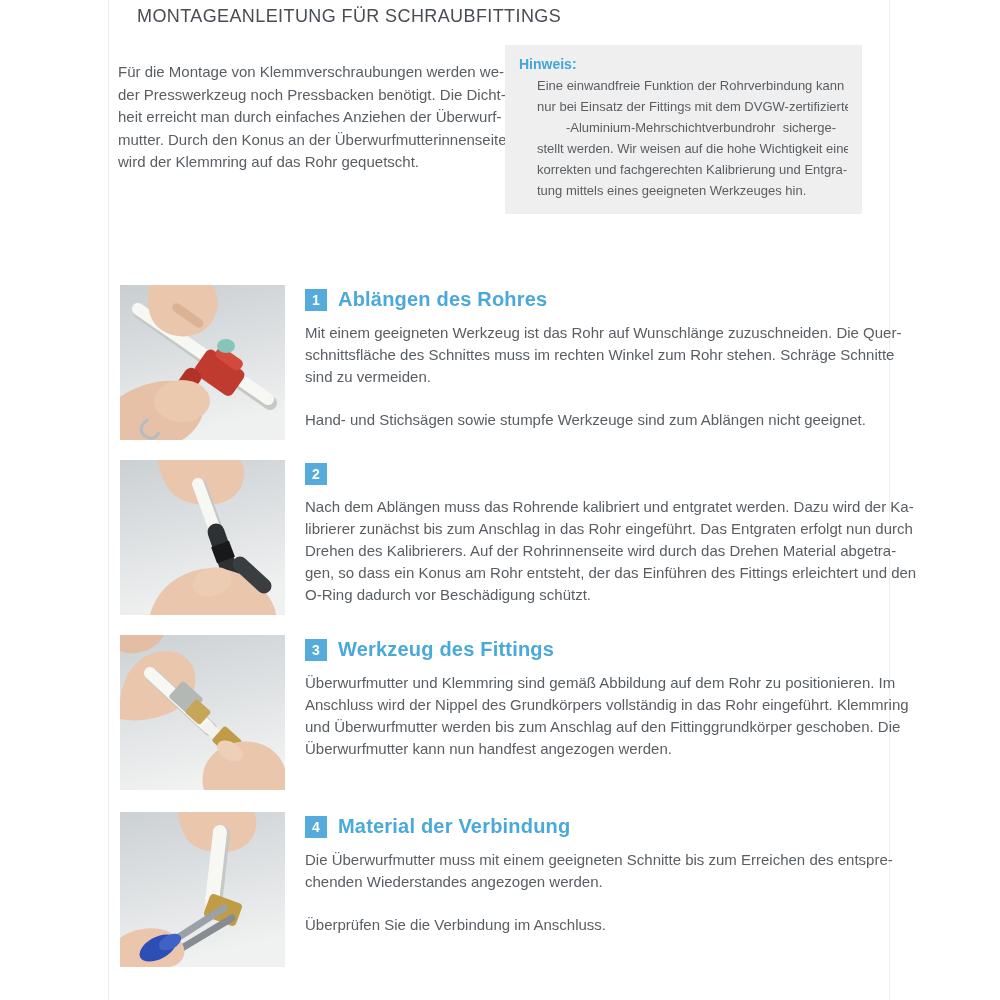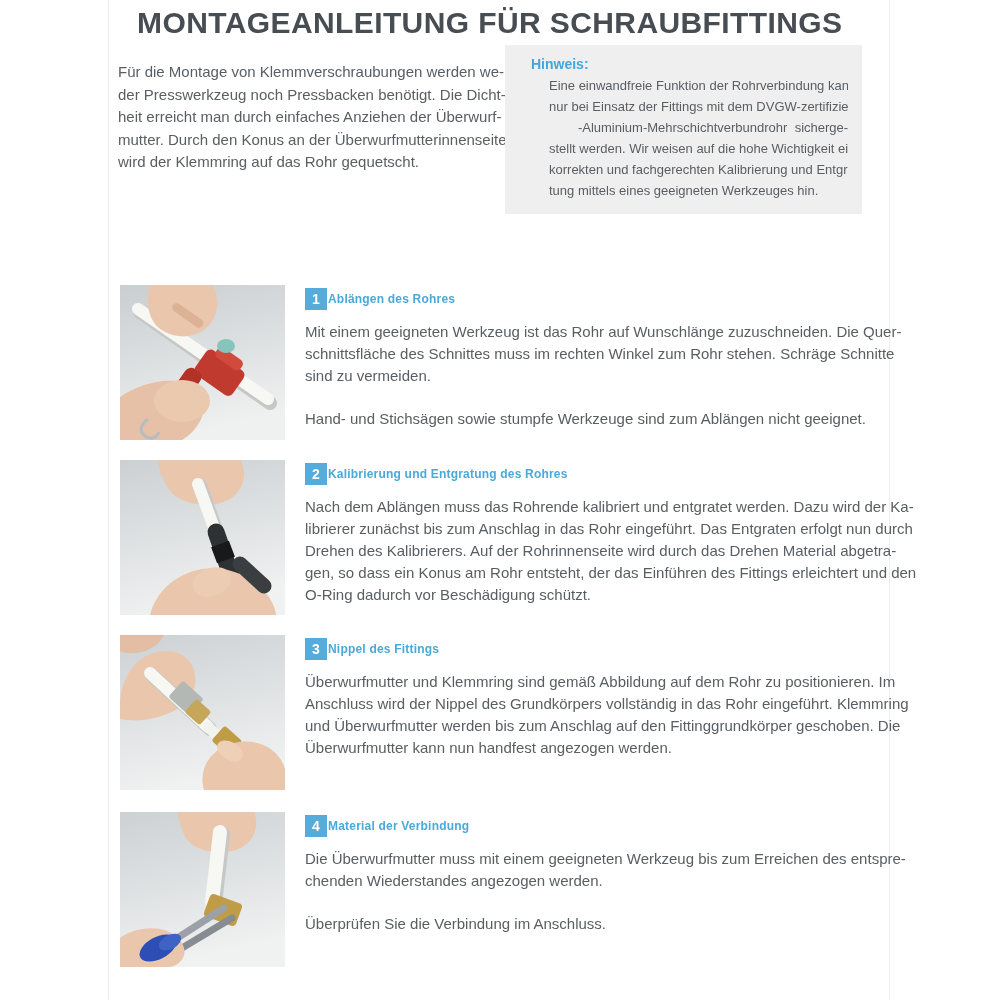--- a/index.html
+++ b/index.html
@@ -2,42 +2,42 @@
 <html><head>
 <meta charset="utf-8">
 <style>
   * { margin:0; padding:0; box-sizing:border-box; }
   html,body { width:1000px; height:1000px; background:#ffffff;
     font-family:"Liberation Sans", sans-serif; position:relative; overflow:hidden; }
   .page-edge { position:absolute; top:0; width:1px; height:1000px; background:#ededed; }
   .edge-left { left:108px; }
   .edge-right { left:889px; }
 
-  .doc-title { position:absolute; left:137px; top:6px; font-size:30px; font-weight:700;
+  .doc-title { position:absolute; left:137px; top:6px; font-size:18px; font-weight:400;
     color:#484d53; letter-spacing:0.4px; white-space:pre; }
 
   .intro { position:absolute; left:118px; top:61px; width:392px; font-size:15px;
     line-height:22.5px; color:#595e63; white-space:pre; overflow:hidden; }
 
   .note-box { position:absolute; left:505px; top:45px; width:357px; min-height:156px;
-    background:#efefef; padding:11px 14px 13px 26px; }
+    background:#efefef; padding:11px 14px 13px 14px; }
   .note-label { color:#41a7d9; font-weight:700; font-size:14px; margin-bottom:3px; }
   .note-text { font-size:13px; line-height:21px; color:#595e63; white-space:pre; overflow:hidden;margin-left:18px; }
 
   .step { position:absolute; left:120px; width:790px; }
   .step-1 { top:285px; } .step-2 { top:460px; } .step-3 { top:635px; } .step-4 { top:812px; }
 
   .photo { position:absolute; left:0; top:0; width:165px; height:155px; overflow:hidden; }
   .photo svg { display:block; }
 
   .step-content { position:absolute; left:185px; top:3px; width:605px; }
   .step-header { display:flex; align-items:center; }
   .step-badge { width:22px; height:22px; background:#55abd9; color:#ffffff; font-size:14px;
     font-weight:700; display:flex; align-items:center; justify-content:center; flex:0 0 22px; }
-  .step-title { margin-left:1px; color:#4aa9d9; font-weight:700; font-size:12px;
+  .step-title { margin-left:11px; color:#4aa9d9; font-weight:700; font-size:20px;
     letter-spacing:0.2px; }
   .step-p { margin-top:11px; font-size:15px; line-height:22px; color:#595e63;
     white-space:pre; }
   .step-p2 { margin-top:21px; }
 </style>
 </head>
 <body>
 
 <div class="page-edge edge-left"></div>
 <div class="page-edge edge-right"></div>
@@ -113,21 +113,20 @@
       <line x1="96" y1="72" x2="112" y2="118" stroke="#2e3133" stroke-width="17" stroke-linecap="round"></line>
       <line x1="100" y1="84" x2="106" y2="100" stroke="#17191a" stroke-width="19" stroke-linecap="butt"></line>
       <path d="M30,155 C38,122 74,102 108,110 C138,118 154,138 156,155 Z" fill="#e9c6ac"></path>
       <line x1="120" y1="104" x2="144" y2="126" stroke="#3a3e40" stroke-width="15" stroke-linecap="round"></line>
       <ellipse cx="92" cy="122" rx="20" ry="14" fill="#eccdb4" transform="rotate(-20 92 122)"></ellipse>
     </svg>
   </div>
   <div class="step-content">
     <div class="step-header">
       <div class="step-badge">2</div>
-      <div class="step-title">Kalibrierung und Entgratung des Rohres</div>
     </div>
     <div class="step-p">Nach dem Ablängen muss das Rohrende kalibriert und entgratet werden. Dazu wird der Ka-
 librierer zunächst bis zum Anschlag in das Rohr eingeführt. Das Entgraten erfolgt nun durch
 Drehen des Kalibrierers. Auf der Rohrinnenseite wird durch das Drehen Material abgetra-
 gen, so dass ein Konus am Rohr entsteht, der das Einführen des Fittings erleichtert und den
 O-Ring dadurch vor Beschädigung schützt.</div>
   </div>
 </div>
 
 <div class="step step-3">
@@ -148,21 +147,21 @@
       <rect x="68" y="68" width="20" height="18" rx="3" fill="#c6a75a" transform="rotate(42 78 77)"></rect>
       <line x1="88" y1="92" x2="99" y2="102" stroke="#f2f2ef" stroke-width="11" stroke-linecap="round"></line>
       <rect x="95" y="96" width="24" height="20" rx="3" fill="#bf9c45" transform="rotate(42 107 106)"></rect>
       <path d="M165,155 L84,155 C78,134 90,114 114,108 C140,102 160,116 165,134 Z" fill="#e9c6ac"></path>
       <ellipse cx="110" cy="116" rx="14" ry="9" fill="#eed0b6" transform="rotate(30 110 116)"></ellipse>
     </svg>
   </div>
   <div class="step-content">
     <div class="step-header">
       <div class="step-badge">3</div>
-      <div class="step-title">Nippel des Fittings</div>
+      <div class="step-title">Werkzeug des Fittings</div>
     </div>
     <div class="step-p">Überwurfmutter und Klemmring sind gemäß Abbildung auf dem Rohr zu positionieren. Im
 Anschluss wird der Nippel des Grundkörpers vollständig in das Rohr eingeführt. Klemmring
 und Überwurfmutter werden bis zum Anschlag auf den Fittinggrundkörper geschoben. Die
 Überwurfmutter kann nun handfest angezogen werden.</div>
   </div>
 </div>
 
 <div class="step step-4">
   <div class="photo">
@@ -183,17 +182,17 @@
       <path d="M0,155 L0,126 C16,114 44,112 58,126 C70,138 64,152 50,155 Z" fill="#e9c6ac"></path>
       <ellipse cx="38" cy="136" rx="20" ry="11" fill="#2d4fb5" transform="rotate(-28 38 136)"></ellipse>
       <ellipse cx="50" cy="130" rx="12" ry="7" fill="#3e63c4" transform="rotate(-28 50 130)"></ellipse>
     </svg>
   </div>
   <div class="step-content">
     <div class="step-header">
       <div class="step-badge">4</div>
       <div class="step-title">Material der Verbindung</div>
     </div>
-    <div class="step-p">Die Überwurfmutter muss mit einem geeigneten Werkzeug bis zum Erreichen des entspre-
+    <div class="step-p">Die Überwurfmutter muss mit einem geeigneten Schnitte bis zum Erreichen des entspre-
 chenden Wiederstandes angezogen werden.</div>
     <div class="step-p step-p2">Überprüfen Sie die Verbindung im Anschluss.</div>
   </div>
 </div>
 
 </body></html>

